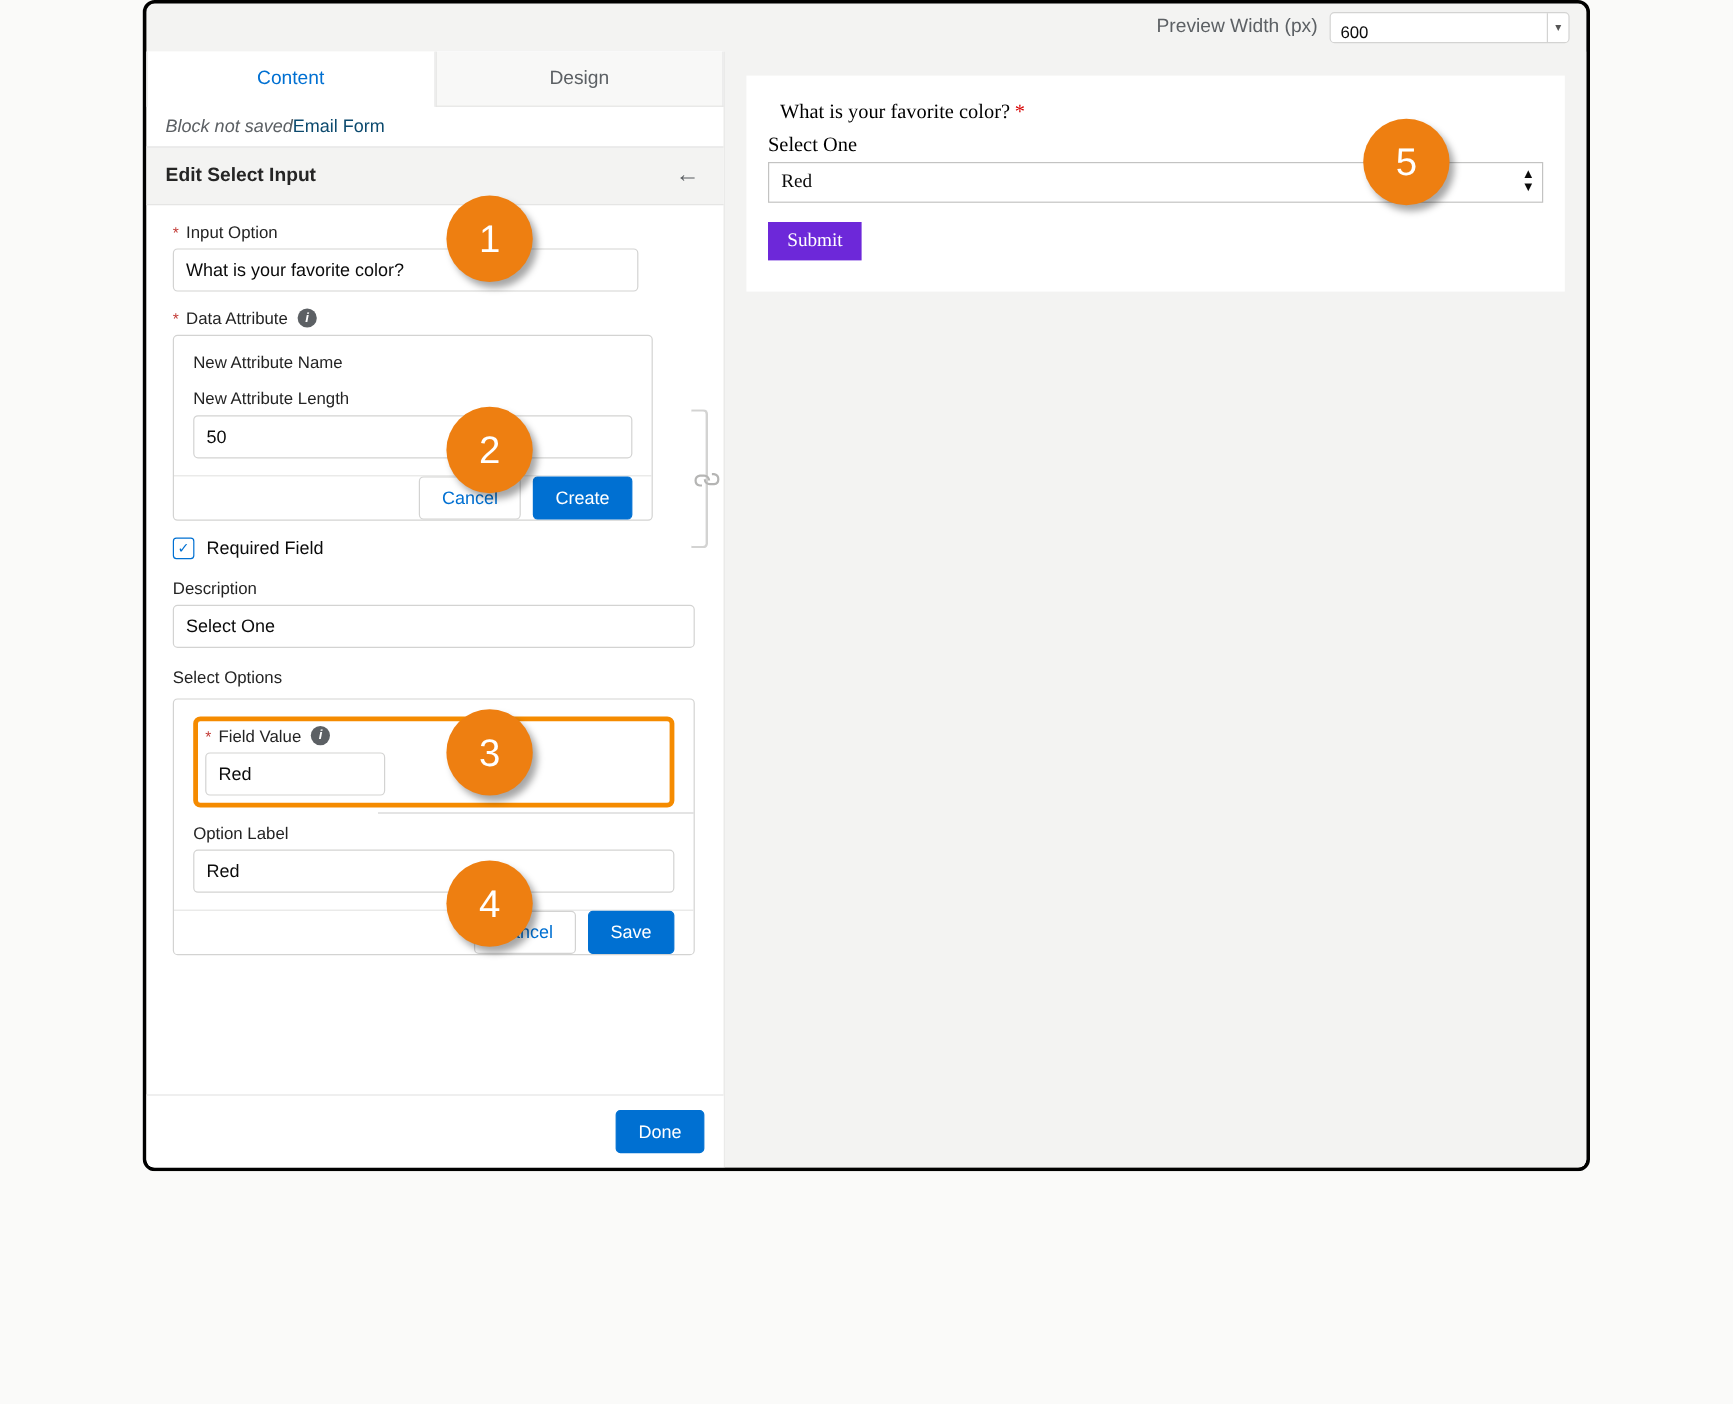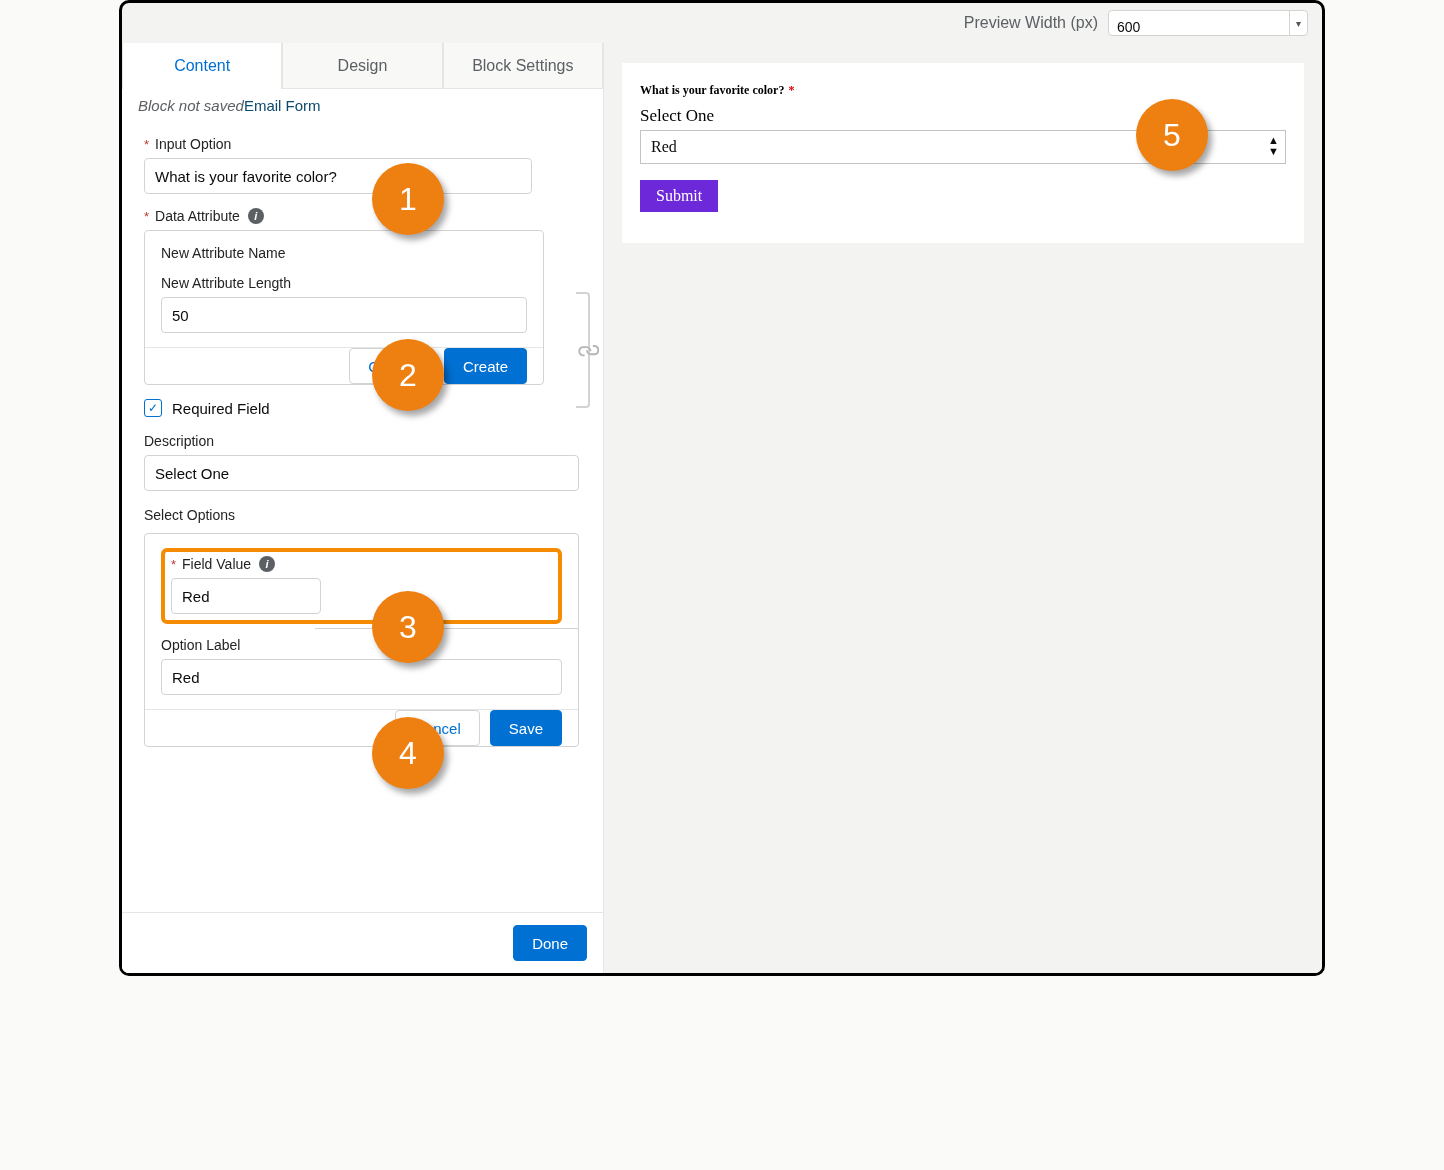--- a/index.html
+++ b/index.html
@@ -257,24 +257,25 @@
     background:#f3f3f2;
   }
   .preview-card {
     width: 682px;
     min-height: 180px;
     background:#fff;
     padding: 20px 18px;
     font-family: Georgia, "Times New Roman", serif;
   }
   .preview-question {
-    font-size:12px;
-    font-weight:bold;
+    font-size:17px;
+    font-weight:normal;
     color:#000;
     margin-bottom:8px;
+    margin-left:10px;
   }
   .preview-question .req { color:#d70000; margin-left:4px;}
   .preview-desc {
     font-size:17px;
     color:#000;
     margin-bottom:4px;
   }
   .preview-select {
     width:100%;
     height:34px;
@@ -337,30 +338,31 @@
 
     <div class="left-panel">
 
       <div class="tabs">
         <div class="tab active">
             <span>Content</span>
           </div>
         <div class="tab">
             <span>Design</span>
           </div>
-        <div class="tab">
-            <span>Block Settings</span>
-          </div>
       </div>
 
       <div class="status-row">
         <span class="not-saved">Block not saved</span>
         <span class="block-type">Email Form</span>
       </div>
 
+      <div class="panel-header">
+        <h2>Edit Select Input</h2>
+        <span class="back-arrow">←</span>
+      </div>
 
       <div class="panel-body-wrapper">
         <div class="bracket"></div>
         <span class="link-icon">
           <svg width="20" height="20" viewBox="0 0 24 24" fill="none" stroke="#b5b5b4" stroke-width="2.2">
               <path d="M10 13a5 5 0 0 0 7 0l3-3a5 5 0 0 0-7-7l-1.5 1.5"></path>
               <path d="M14 11a5 5 0 0 0-7 0l-3 3a5 5 0 0 0 7 7l1.5-1.5"></path>
             </svg>
         </span>
 

